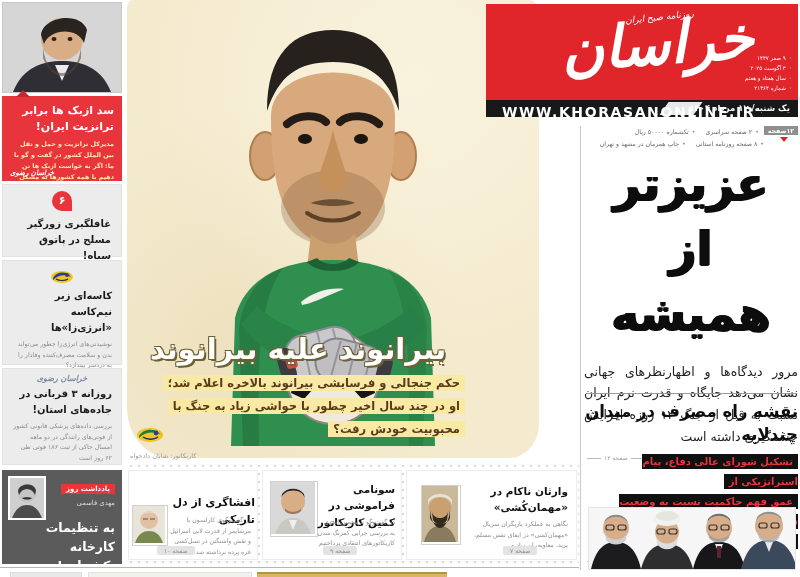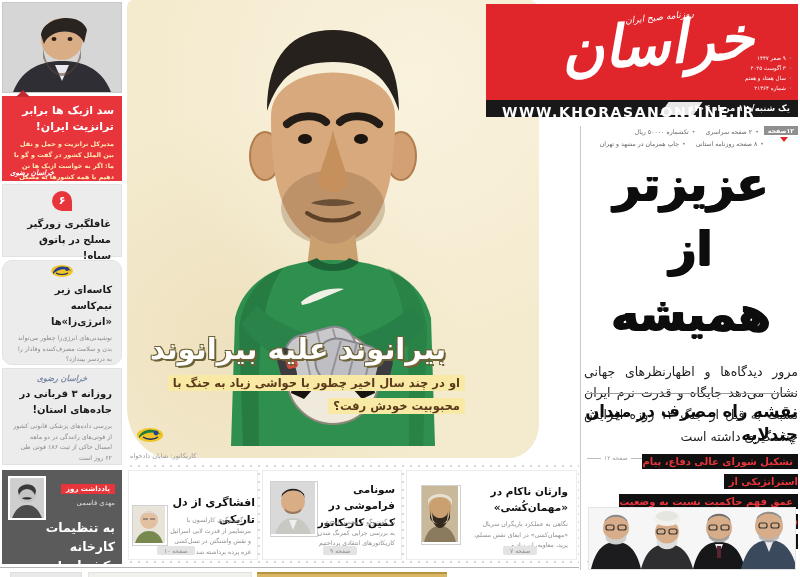--- a/index.html
+++ b/index.html
@@ -45,21 +45,21 @@
       <div style="color:#fff;font-weight:bold;font-size:11px;line-height:1.45;">سد ازبک ها برابر ترانزیت ایران!</div>
       <div style="color:#ffeab0;font-size:6.4px;font-weight:bold;line-height:1.75;margin-top:4px;">مدیرکل ترانزیت و حمل و نقل بین الملل کشور در گفت و گو با ما: اگر به خواست ازبک ها تن دهیم با همه کشورها به مشکل می خوریم</div>
       <div class="script" style="position:absolute;left:8px;bottom:4px;color:#fff;font-size:7px;">خراسان رضوی</div>
     </div>
 
     <div class="abs card rtl" style="left:0;top:182px;width:120px;height:73px;padding:6px 10px;">
       <div class="badge6" style="margin:0 auto;">۶</div>
       <div style="color:#1a1a1a;font-weight:bold;font-size:10px;line-height:1.6;margin-top:5px;">غافلگیری زورگیر مسلح در پاتوق سیاه!</div>
     </div>
 
-    <div class="abs card rtl" style="left:0;top:258px;width:120px;height:105px;padding:0 9px;border-radius:10px;">
+    <div class="abs card rtl" style="left:0;top:258px;width:120px;height:105px;padding:6px 9px;">
       <svg width="26" height="18" viewBox="0 0 26 18" style="display:block;margin:0 auto;">
         <ellipse cx="13" cy="10" rx="11" ry="6" fill="#f0c525"></ellipse>
         <path d="M4,11 C8,4 18,4 22,10 C16,7 9,8 4,13 Z" fill="#2a3f8f"></path>
         <circle cx="18" cy="8" r="2" fill="#2a3f8f"></circle>
         <path d="M7,12 C10,14 16,14 19,12" stroke="#1c2b66" stroke-width="1.2" fill="none"></path>
       </svg>
       <div style="color:#1a1a1a;font-weight:bold;font-size:10px;line-height:1.6;margin-top:3px;">کاسه‌ای زیر نیم‌کاسه «انرژی‌زا»ها</div>
       <div style="color:#8b8b8b;font-size:6.3px;line-height:1.7;margin-top:3px;">نوشیدنی‌های انرژی‌زا چطور می‌تواند بدن و سلامت مصرف‌کننده وفادار را به دردسر بیندازد؟</div>
     </div>
 
@@ -142,20 +142,21 @@
         <line x1="170" y1="336" x2="170" y2="380" stroke="#93939a" stroke-width="2"></line>
         <line x1="186" y1="338" x2="187" y2="378" stroke="#93939a" stroke-width="2"></line>
         <rect x="196" y="342" width="14" height="32" rx="6" fill="#3c3c40"></rect>
       </g>
     </svg>
 
     <div class="abs rtl" style="left:4px;top:332px;width:334px;">
       <div style="color:#fff;font-weight:bold;font-size:29px;text-align:center;
                   text-shadow:2px 2px 0 #6d6136,-1px -1px 0 #6d6136,1px -1px 0 #6d6136,-1px 1px 0 #6d6136;">بیرانوند علیه بیرانوند</div>
       <div class="hl" style="margin-top:6px;font-size:11.5px;line-height:2.0;">
+        <div><span>حکم جنجالی و فرسایشی بیرانوند بالاخره اعلام شد؛</span></div>
         <div><span>او در چند سال اخیر چطور با حواشی زیاد به جنگ با</span></div>
         <div><span>محبوبیت خودش رفت؟</span></div>
       </div>
     </div>
 
     <svg class="abs" style="left:8px;top:424px;" width="30" height="20" viewBox="0 0 30 20">
       <ellipse cx="15" cy="11" rx="13" ry="7" fill="#f0c525"></ellipse>
       <path d="M4,12 C9,4 21,4 26,11 C19,7 10,8 4,14 Z" fill="#1f7a3d"></path>
       <circle cx="21" cy="9" r="2.4" fill="#2a3f8f"></circle>
       <path d="M8,13 C12,16 19,16 23,13" stroke="#1c2b66" stroke-width="1.3" fill="none"></path>

